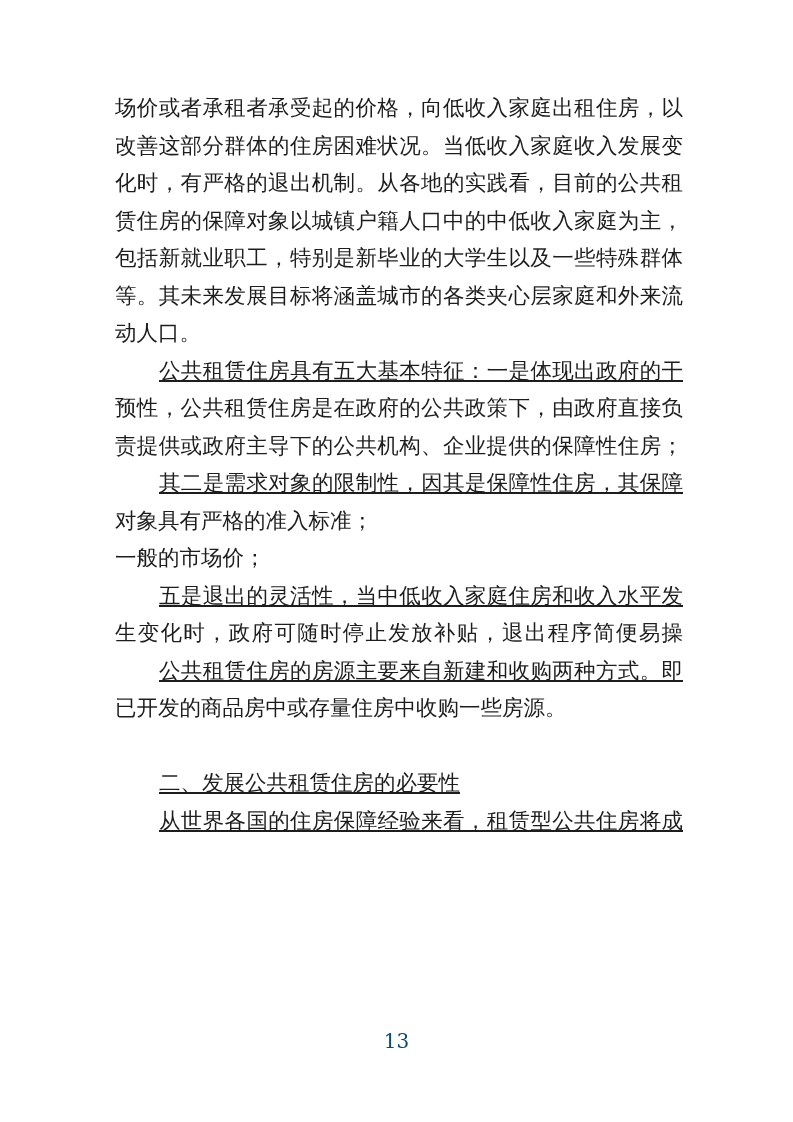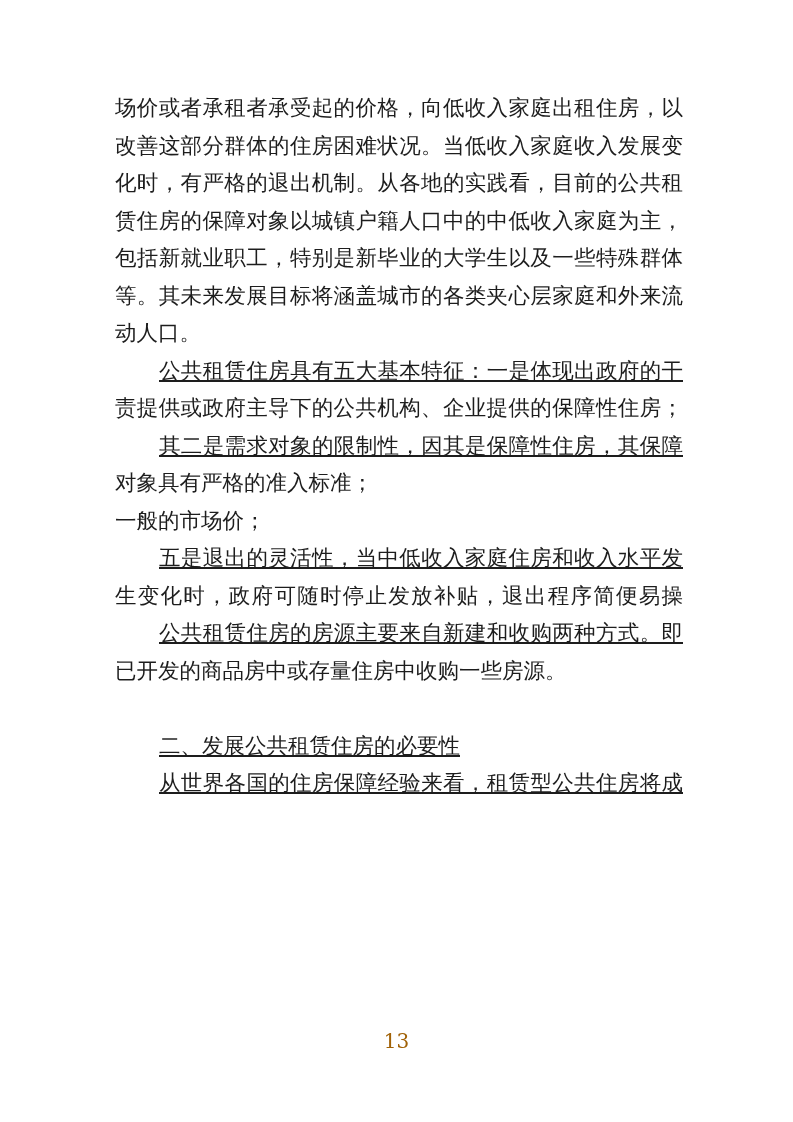--- a/index.html
+++ b/index.html
@@ -45,36 +45,37 @@
     
   }
   .page-number {
     position: absolute;
     left: 0;
     right: 0;
     top: 1026px;
     text-align: center;
     font-size: 20px;
     line-height: 30px;
-    color: #a16207;
+    color: #0c4a6e;
   }
 </style>
 </head>
 <body>
 
 <div class="page">
   <div class="text-block">
       <div class="line">场价或者承租者承受起的价格，向低收入家庭出租住房，以</div>
       <div class="line">改善这部分群体的住房困难状况。当低收入家庭收入发展变</div>
       <div class="line">化时，有严格的退出机制。从各地的实践看，目前的公共租</div>
       <div class="line">赁住房的保障对象以城镇户籍人口中的中低收入家庭为主，</div>
       <div class="line">包括新就业职工，特别是新毕业的大学生以及一些特殊群体</div>
       <div class="line">等。其未来发展目标将涵盖城市的各类夹心层家庭和外来流</div>
       <div class="line no-just">动人口。</div>
       <div class="line indent">公共租赁住房具有五大基本特征：一是体现出政府的干</div>
+      <div class="line">预性，公共租赁住房是在政府的公共政策下，由政府直接负</div>
       <div class="line">责提供或政府主导下的公共机构、企业提供的保障性住房；</div>
       <div class="line indent">其二是需求对象的限制性，因其是保障性住房，其保障</div>
       <div class="line no-just">对象具有严格的准入标准；</div>
       <div class="line no-just">一般的市场价；</div>
       <div class="line indent">五是退出的灵活性，当中低收入家庭住房和收入水平发</div>
       <div class="line">生变化时，政府可随时停止发放补贴，退出程序简便易操作。</div>
       <div class="line indent">公共租赁住房的房源主要来自新建和收购两种方式。即</div>
       <div class="line no-just">已开发的商品房中或存量住房中收购一些房源。</div>
       <div class="line no-just blank"></div>
       <div class="line indent no-just">二、发展公共租赁住房的必要性</div>

